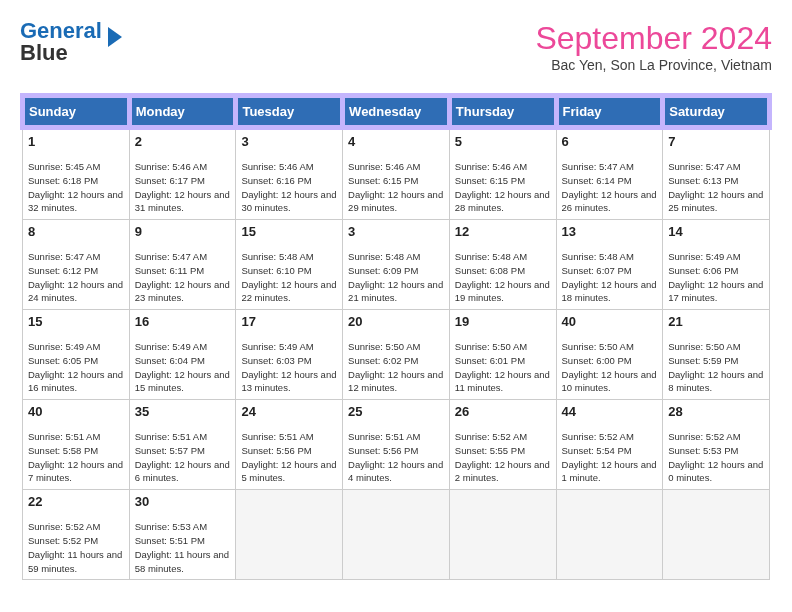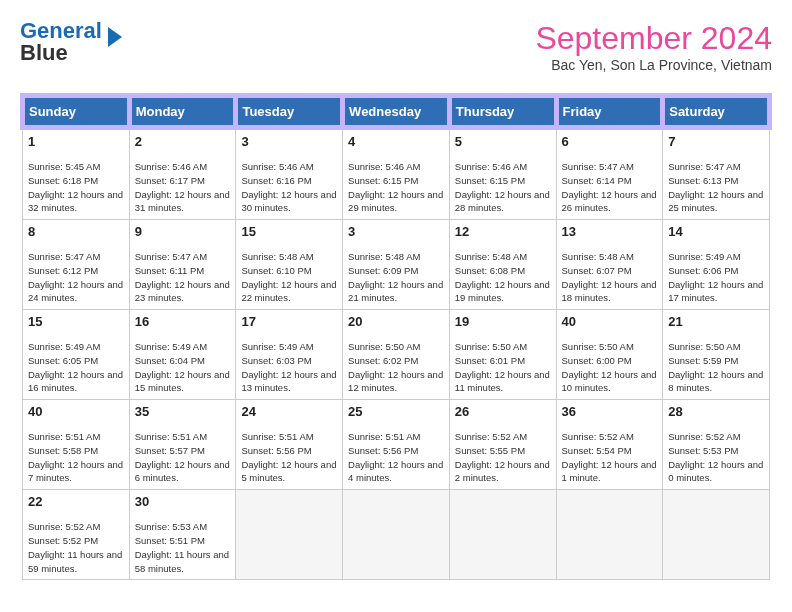--- a/index.html
+++ b/index.html
@@ -220,21 +220,21 @@
         </td>
         <td>
           <span class="day-num">25</span>
           <div class="day-info">Sunrise: 5:51 AM<br>Sunset: 5:56 PM<br>Daylight: 12 hours and 4 minutes.</div>
         </td>
         <td>
           <span class="day-num">26</span>
           <div class="day-info">Sunrise: 5:52 AM<br>Sunset: 5:55 PM<br>Daylight: 12 hours and 2 minutes.</div>
         </td>
         <td>
-          <span class="day-num">36</span>
+          <span class="day-num">44</span>
           <div class="day-info">Sunrise: 5:52 AM<br>Sunset: 5:54 PM<br>Daylight: 12 hours and 1 minute.</div>
         </td>
         <td>
           <span class="day-num">28</span>
           <div class="day-info">Sunrise: 5:52 AM<br>Sunset: 5:53 PM<br>Daylight: 12 hours and 0 minutes.</div>
         </td>
       </tr>
       <tr class="week-row">
         <td>
           <span class="day-num">22</span>

